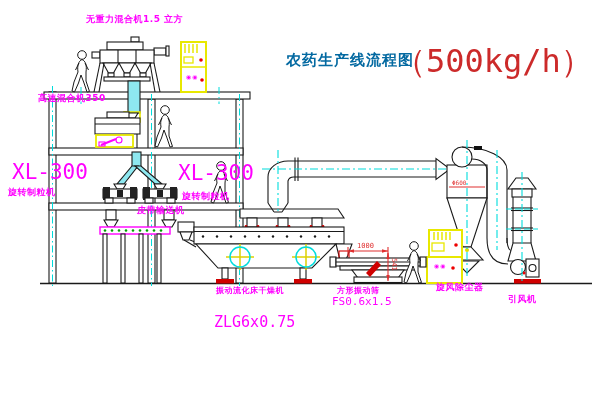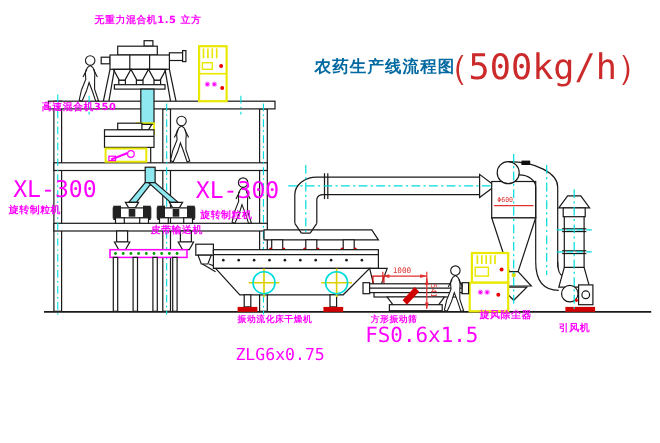--- a/index.html
+++ b/index.html
@@ -21,21 +21,21 @@
   #l-gravity{left:86px;top:15px;}
   #l-hsmixer{left:38px;top:94px;}
   #l-xl-left{left:12px;top:162px;}
   #l-gran-left{left:8px;top:188px;}
   #l-xl-right{left:178px;top:163px;}
   #l-gran-right{left:182px;top:192px;}
   #l-belt{left:137px;top:206px;}
   #l-dryer-name{left:216px;top:287px;font-size:8px;}
   #l-dryer-model{left:214px;top:297px;font-size:15px;margin-top:18px;}
   #l-screen-name{left:337px;top:287px;font-size:8px;}
-  #l-screen-model{left:332px;top:296px;font-size:19px;}
+  #l-screen-model{left:332px;top:296px;font-size:11px;}
   #l-cyclone{left:436px;top:283px;}
   #l-fan{left:508px;top:295px;}
   #d-1500{left:357px;top:243px;}
   #d-541{left:397px;top:258px;transform:rotate(90deg);transform-origin:0 0;}
   #d-600{left:452px;top:180px;font-size:6px;}
   #m-cab1{left:186px;top:74px;}
   #m-cab2{left:434px;top:263px;}
 </style>
 </head>
 <body>

